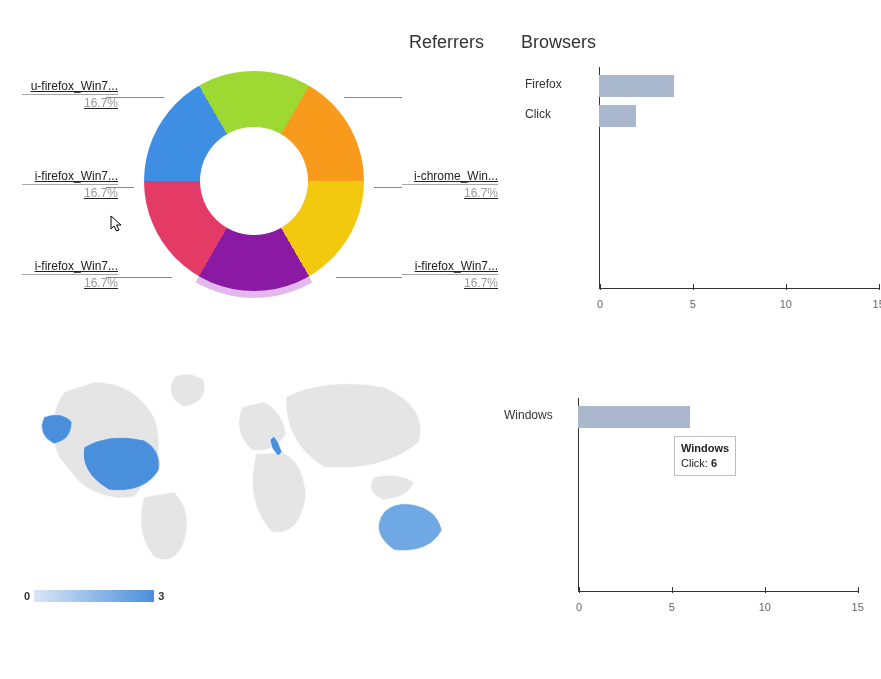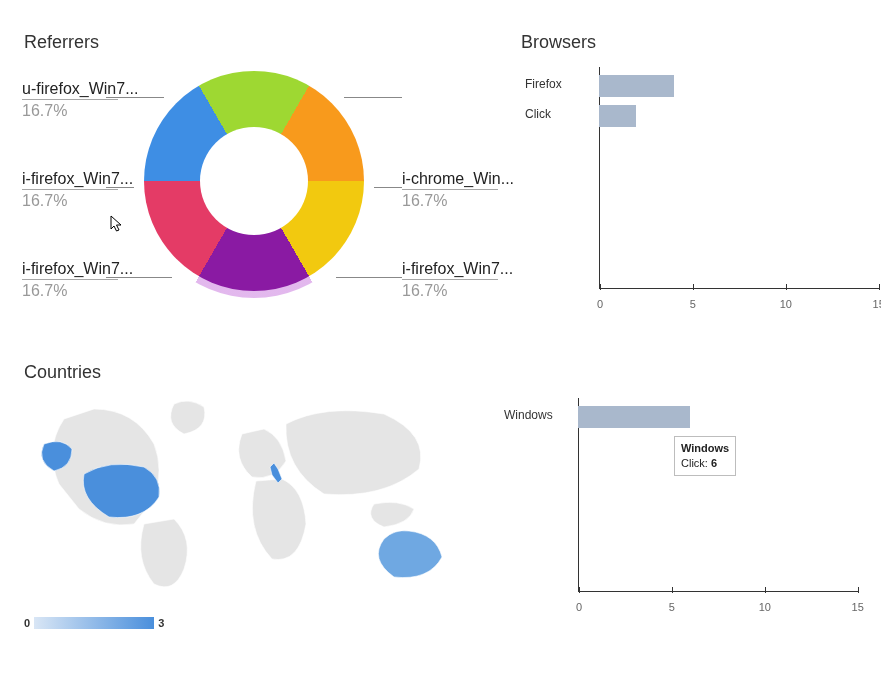--- a/index.html
+++ b/index.html
@@ -16,21 +16,21 @@
     position: relative;
     box-sizing: border-box;
   }
   .panel-title {
     font-size: 18px;
     color: #333;
     font-weight: 400;
     margin: 0 0 6px 0;
   }
   
-  .referrers-panel   { position: absolute; left: 24px;  top: 32px;  width: 460px; height: 300px; }
+  .referrers-panel   { position: absolute; left: 24px;  top: 32px;  width: 460px; height: 300px; text-align: right; }
   .browsers-panel    { position: absolute; left: 500px; top: 32px;  width: 362px; height: 300px; margin-left: 21px; }
   .countries-panel   { position: absolute; left: 24px;  top: 362px; width: 460px; height: 310px; }
   .platforms-panel   { position: absolute; left: 500px; top: 390px; width: 362px; height: 280px; }
 
   
   .donut-wrap {
     position: relative;
     width: 460px;
     height: 280px;
   }
@@ -65,24 +65,25 @@
   
   .purple-highlight {
     position: absolute;
     left: 113px; top: 5px;
     width: 234px; height: 234px;
     border-radius: 50%;
     background: conic-gradient(from -90deg, transparent 0deg 240deg, rgba(203,126,223,.55) 240deg 300deg, transparent 300deg 360deg);
   }
   .donut-label {
     position: absolute;
-    font-size: 16px;
+    font-size: 12px;
     color: #222;
     line-height: 1.2;
     white-space: nowrap;
+    text-decoration: underline;
   }
   .donut-label hr {
     border: none;
     border-top: 1px solid #a7a7a7;
     margin: 1px 0 1px 0;
     width: 96px;
   }
   .donut-label .pct { color: #999; }
   .label-leader {
     position: absolute;
@@ -263,21 +264,20 @@
         <div class="hbar" style="width:75px;"></div>
       </div>
       <div class="hbar-row" style="top:46px;">
         <div class="hbar-cat">Click</div>
         <div class="hbar" style="width:37px;"></div>
       </div>
     </div>
   </div>
 
   <div class="countries-panel">
-    <h2 class="panel-title">Countries</h2>
     <div class="world-map">
       <svg viewBox="0 0 460 210" width="460" height="210">
 
         <g fill="#e5e5e5" stroke="#ffffff" stroke-width="0.6">
 
           <path d="M40 30 Q20 60 35 95 L55 120 Q80 140 110 135 L130 110 Q140 80 130 55 Q110 20 70 20 Z"></path>
 
           <path d="M120 135 Q110 170 130 195 Q150 205 160 180 Q170 150 150 130 Z"></path>
 
           <path d="M150 15 Q140 35 160 45 Q185 40 180 18 Q165 8 150 15 Z"></path>

